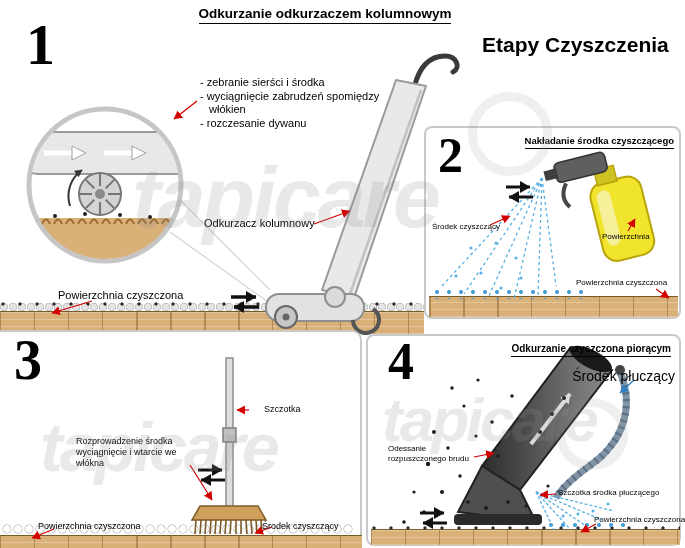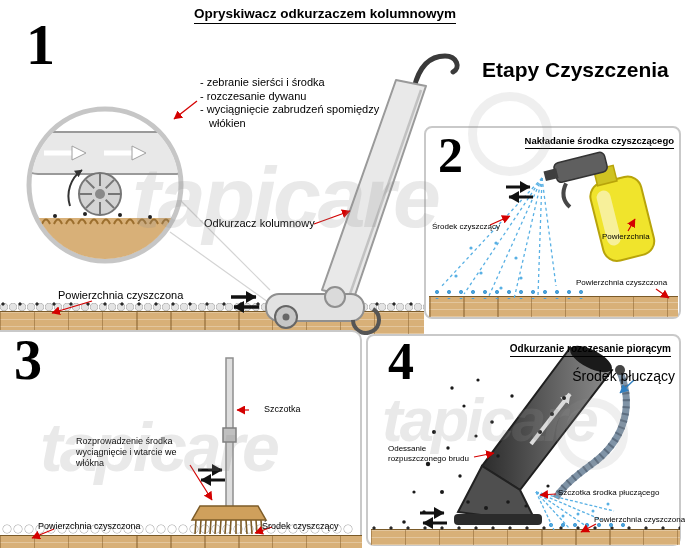--- a/index.html
+++ b/index.html
@@ -10,21 +10,21 @@
   .num { position: absolute; font-family: "Liberation Serif", serif; font-weight: 700; line-height: 1; }
   .ptitle { position: absolute; font-weight: 700; }
   .u { display: inline-block; border-bottom: 1.5px solid #000; padding-bottom: 2px; }
   .lbl { position: absolute; font-size: 9px; line-height: 1.2; white-space: nowrap; }
   .lbl.wrap { white-space: normal; }
   .bullets { position: absolute; font-size: 11px; line-height: 13.5px; }
   .bullet { padding-left: 9px; text-indent: -9px; }
   .box { position: absolute; background: #fff; border: 2px solid #c9c9c9; border-radius: 8px; }
   .p3box { position: absolute; background: #fff; border-top: 2px solid #c9c9c9;
            border-right: 2px solid #c9c9c9; border-top-right-radius: 10px; }
-  .header-title { position: absolute; font-weight: 700; font-size: 21px; margin-top: 25px; }
+  .header-title { position: absolute; font-weight: 700; font-size: 21px; }
   .floor-wood { position: absolute; background-color: #d8b078;
     background-image:
       repeating-linear-gradient(90deg, rgba(122,84,34,.45) 0 1.5px, transparent 1.5px 34px),
       repeating-linear-gradient(0deg, rgba(255,255,255,.28) 0 1px, transparent 1px 7px);
     border-top: 1.5px solid #7a5a28; }
   .carpet-pile { position: absolute;
     background-image: radial-gradient(circle at 4px 6px, #e4e4e4 3px, #b9b9b9 3.8px, transparent 4.5px);
     background-size: 9px 11px; }
   .dirt-row { position: absolute;
     background-image: radial-gradient(circle at 3px 4px, #2a2a2a 1.3px, transparent 1.9px);
@@ -113,26 +113,26 @@
       <line x1="92" y1="301" x2="52" y2="313" stroke="#d40000" stroke-width="1.3" marker-end="url(#mr1)"></line>
 
       <g>
         <line x1="231" y1="297" x2="256" y2="297" stroke="#111" stroke-width="3.5" marker-end="url(#mb1)"></line>
         <line x1="259" y1="307" x2="234" y2="307" stroke="#111" stroke-width="3.5" marker-end="url(#mb1)"></line>
       </g>
     </svg>
 
     <div class="num" style="left:26px;top:16px;font-size:58px">1</div>
     <div class="ptitle" style="left:175px;top:6px;width:300px;text-align:center;font-size:13.5px">
-      <span class="u">Opryskiwacz odkurzaczem kolumnowym</span>
+      <span class="u">Odkurzanie odkurzaczem kolumnowym</span>
     </div>
     <div class="bullets" style="left:200px;top:76px;width:180px">
       <div class="bullet">- zebranie sierści i środka</div>
+      <div class="bullet">- wyciągnięcie zabrudzeń spomiędzy włókien</div>
       <div class="bullet">- rozczesanie dywanu</div>
-      <div class="bullet">- wyciągnięcie zabrudzeń spomiędzy włókien</div>
     </div>
     <div class="lbl" style="left:204px;top:217px;font-size:11px">Odkurzacz kolumnowy</div>
     <div class="lbl" style="left:58px;top:289px;font-size:11px">Powierzchnia czyszczona</div>
   </div>
 
   <div class="header-title" style="left:482px;top:33px">Etapy Czyszczenia</div>
 
   <div class="box" style="left:424px;top:126px;width:257px;height:193px">
     <div class="floor-wood" style="left:3px;top:168px;width:249px;height:21px"></div>
     <div class="droplets" style="left:8px;top:161px;width:150px;height:10px"></div>
@@ -314,21 +314,21 @@
       <line x1="266" y1="44" x2="252" y2="57" stroke="#2f7fc1" stroke-width="1.5" marker-end="url(#mbl4)"></line>
 
       <g>
         <line x1="52" y1="177" x2="76" y2="177" stroke="#111" stroke-width="3" marker-end="url(#mb4)"></line>
         <line x1="79" y1="187" x2="55" y2="187" stroke="#111" stroke-width="3" marker-end="url(#mb4)"></line>
       </g>
     </svg>
 
     <div class="num" style="left:20px;top:0;font-size:52px">4</div>
     <div class="ptitle" style="right:8px;top:7px;font-size:10px">
-      <span class="u">Odkurzanie rozczesanie piorącym</span>
+      <span class="u">Odkurzanie czyszczona piorącym</span>
     </div>
     <div class="lbl" style="right:4px;top:32px;font-size:14px">Środek płuczący</div>
     <div class="lbl wrap" style="left:20px;top:108px;width:86px;font-size:8px">Odessanie rozpuszczonego brudu</div>
     <div class="lbl" style="left:190px;top:152px;font-size:8px">Szczotka środka płuczącego</div>
     <div class="lbl" style="left:226px;top:179px;font-size:8px">Powierzchnia czyszczona</div>
   </div>
 
   <div class="wm" style="left:132px;top:148px;font-size:86px">tapicare</div>
   <div class="wm-ring" style="left:468px;top:92px;width:84px;height:84px"></div>
   <div class="wm" style="left:40px;top:408px;font-size:68px">tapicare</div>

